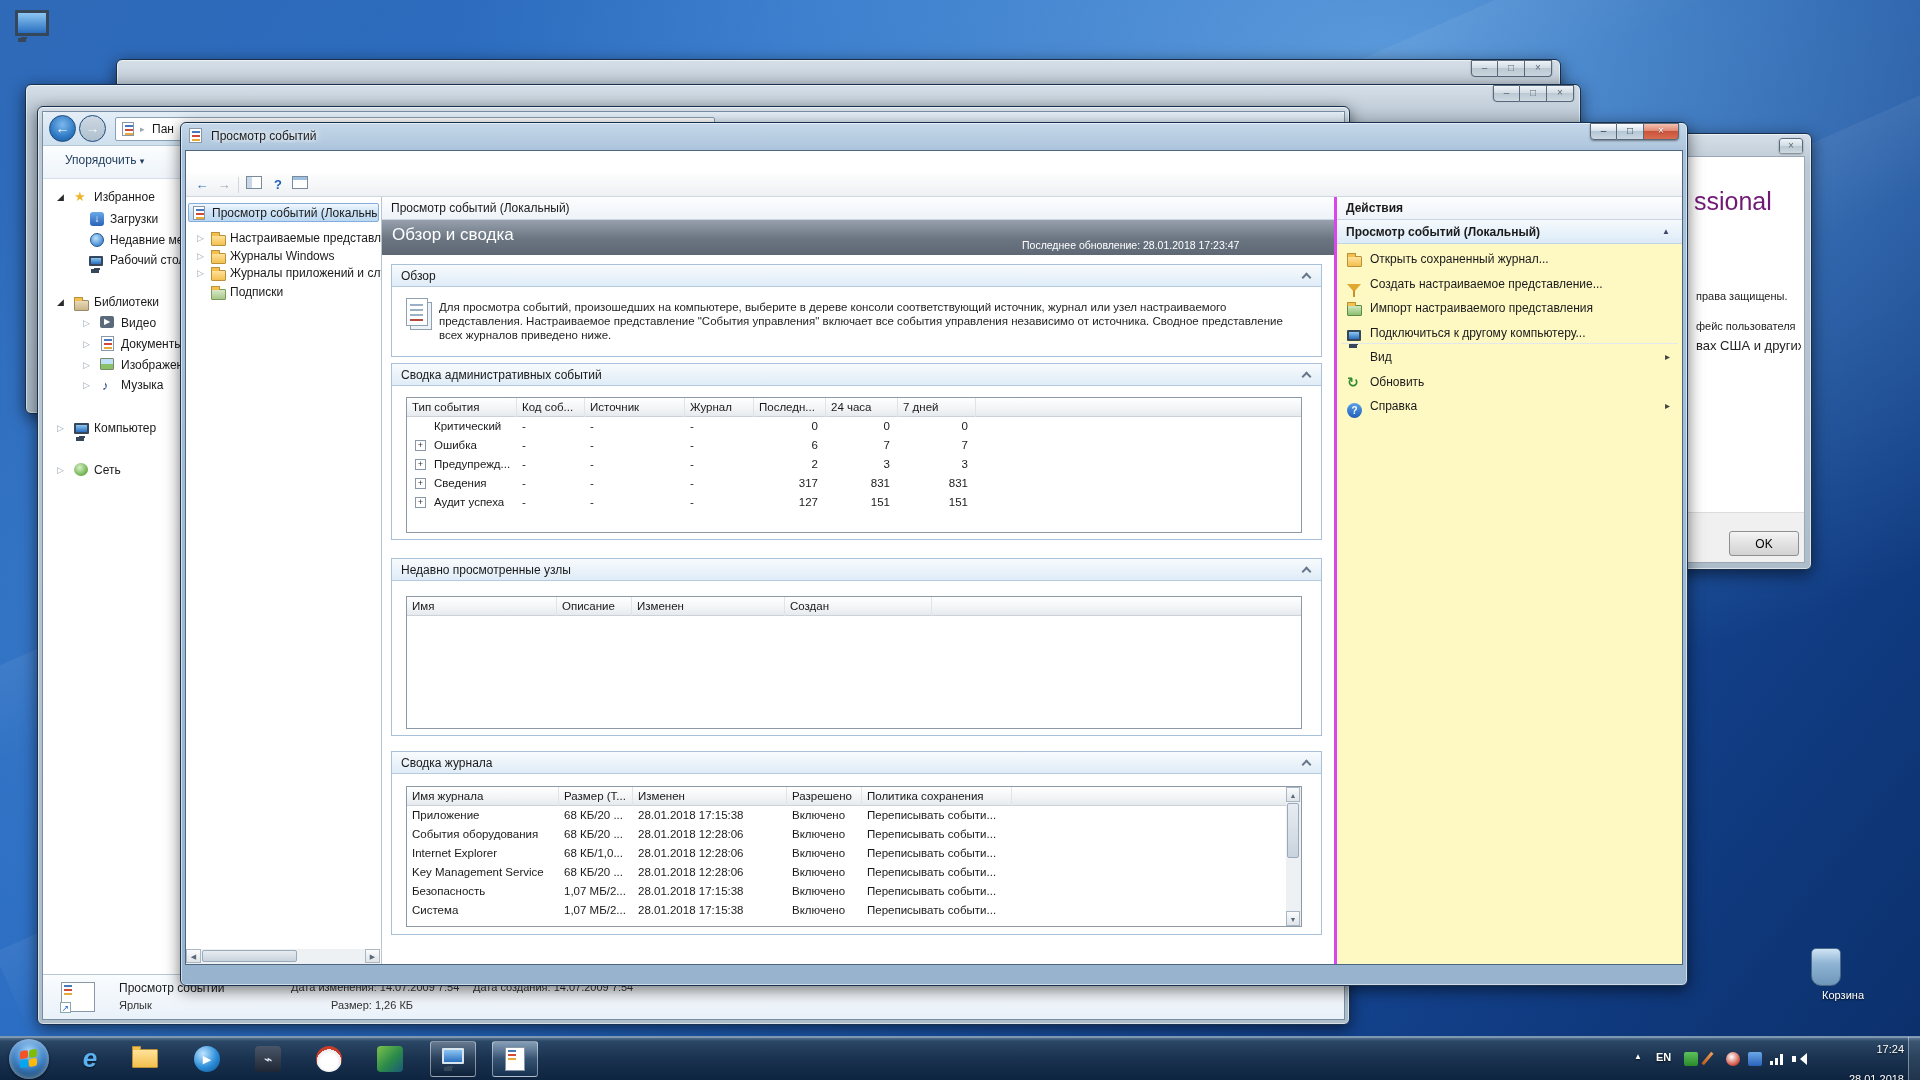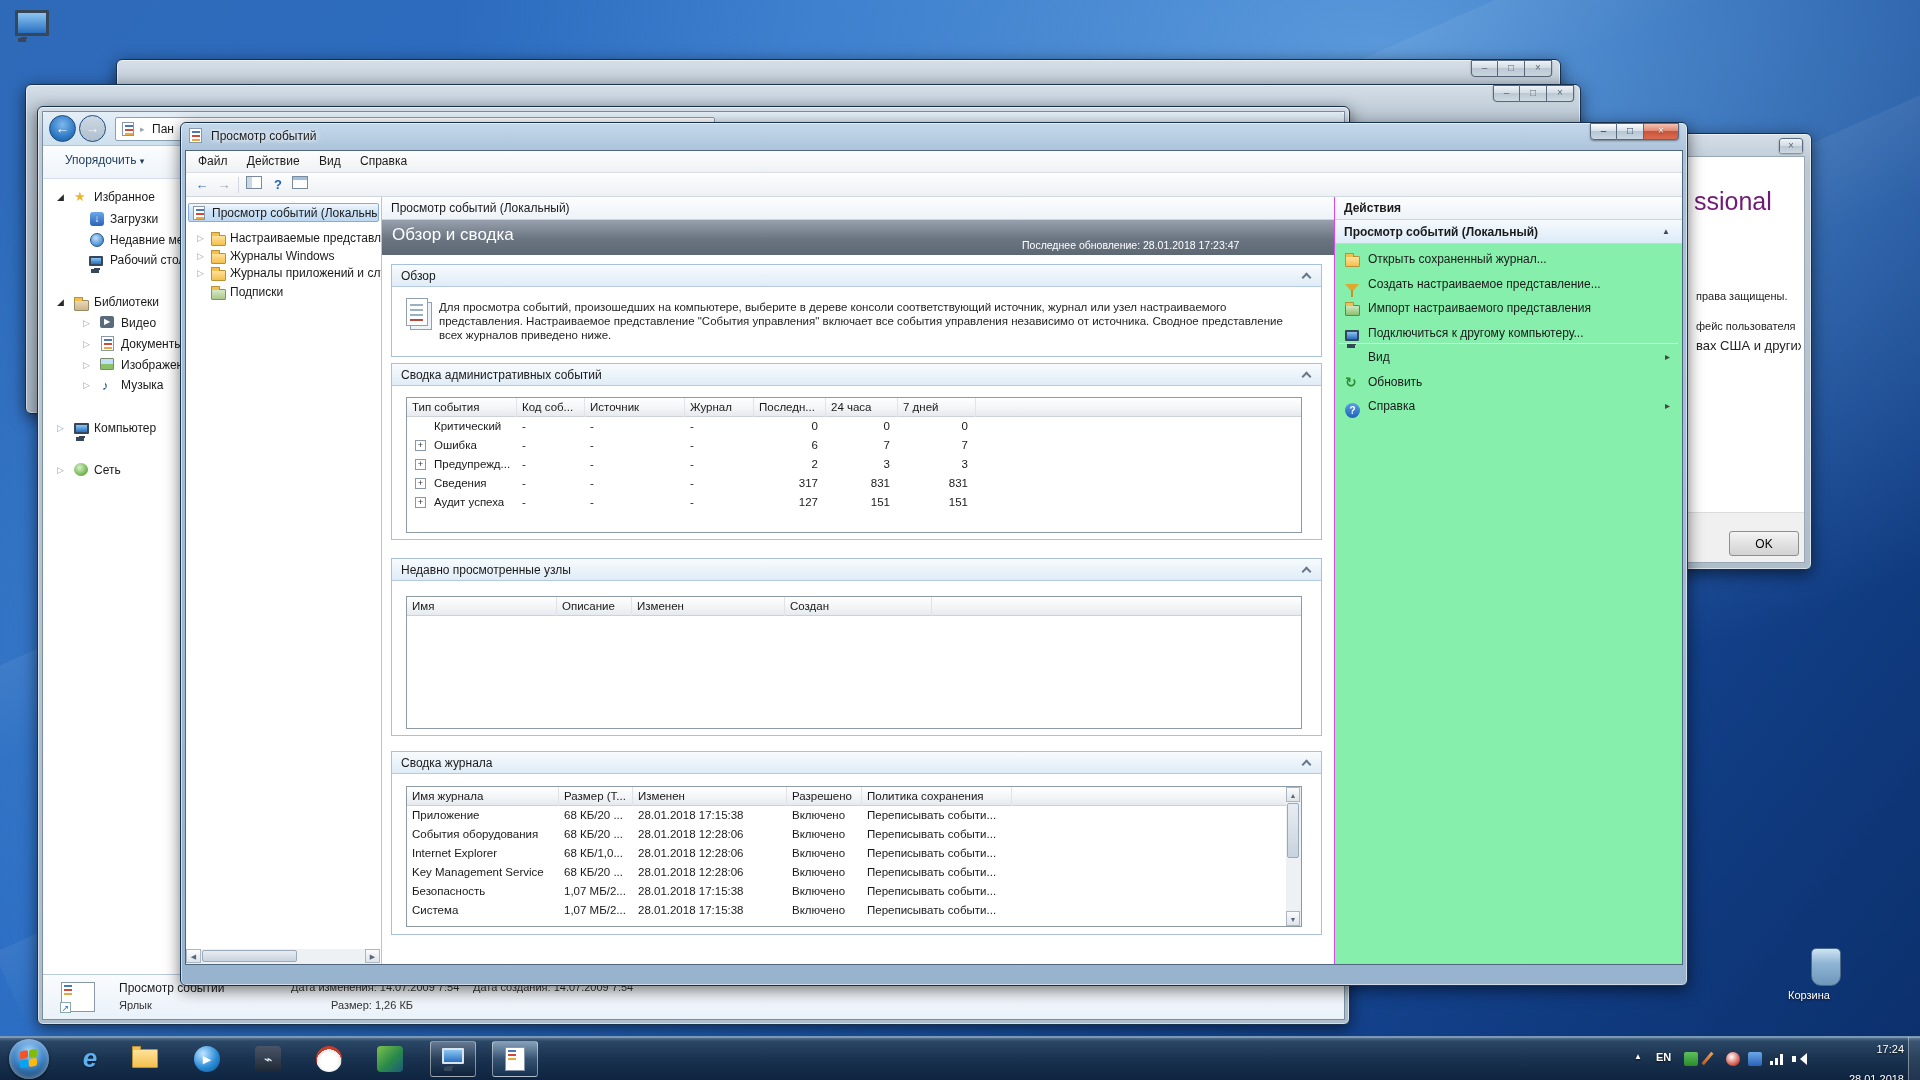--- a/index.html
+++ b/index.html
@@ -75,21 +75,21 @@
 .lr{position:absolute;left:0;right:0;height:19px;font-size:11.5px}
 .lc{position:absolute;top:0;height:19px;line-height:19px;padding-left:5px;white-space:nowrap;overflow:hidden}
 .num{text-align:right;padding-right:8px}
 .plusbox{position:absolute;left:8px;top:4px;width:11px;height:11px;border:1px solid #8898a8;background:#fff;font-size:9px;line-height:9px;text-align:center;color:#333}
 #admin-lv .p1{left:0;width:110px}#admin-lv .p2{left:110px;width:68px}#admin-lv .p3{left:178px;width:100px}#admin-lv .p4{left:278px;width:69px}#admin-lv .p5{left:347px;width:72px}#admin-lv .p6{left:419px;width:72px}#admin-lv .p7{left:491px;width:78px}#admin-lv .p8{left:569px;width:327px}
 #recent-lv .p1{left:0;width:150px}#recent-lv .p2{left:150px;width:75px}#recent-lv .p3{left:225px;width:153px}#recent-lv .p4{left:378px;width:147px}#recent-lv .p5{left:525px;width:371px}
 #logs-lv .p1{left:0;width:152px}#logs-lv .p2{left:152px;width:74px}#logs-lv .p3{left:226px;width:154px}#logs-lv .p4{left:380px;width:75px}#logs-lv .p5{left:455px;width:150px}#logs-lv .p6{left:605px;width:276px}
 .sb{background:#eef1f4}
 .sb-btn{position:absolute;background:linear-gradient(#fafbfc,#dfe4e9);border:1px solid #aab6c2;color:#58687a;text-align:center}
 .sb-thumb{position:absolute;background:linear-gradient(#e7ecf1,#c9d3dd);border:1px solid #9aaaba;border-radius:2px}
-#ev-actions{background:#86efac;border-left:1px solid #d946ef}
+#ev-actions{background:#fef9c3;border-left:3px solid #d946ef}
 #act-sub{background:linear-gradient(#f6fafd,#dcebf8);border-bottom:1px solid #c2d5e6;font-weight:bold}
 .arow{position:absolute;left:0;right:0;height:24px;line-height:24px}
 .aico{position:absolute;left:10px;top:4px;width:17px;height:17px}
 .alab{position:absolute;left:33px;top:0;right:24px;white-space:nowrap;overflow:hidden}
 .subarr{position:absolute;right:12px;top:0;color:#444;font-size:10px}
 
 
 #taskbar{left:0;right:0;bottom:0;height:44px;background:linear-gradient(#5c7b99,#2b4766 10%,#1a3350 48%,#0e2440);border-top:1px solid #7b97b2;box-shadow:inset 0 1px 0 rgba(255,255,255,.25)}
 .tkico{position:absolute;top:4px;width:40px;height:36px;text-align:center}
 .tkframe{border:1px solid rgba(255,255,255,.45);border-radius:3px;background:linear-gradient(rgba(255,255,255,.28),rgba(255,255,255,.07) 50%,rgba(0,0,0,.12))}
@@ -103,21 +103,21 @@
 
 <div class="a" id="desk">
   <div class="streak" style="left:-200px;top:180px"></div>
   <div class="streak" style="left:-100px;top:420px"></div>
 </div>
 
 <div class="a" style="left:15px;top:10px;width:46px;height:46px;z-index:1">
   <span class="mon" style="width:34px;height:26px;border-width:3px"></span>
 </div>
 
-<div class="a" style="left:1788px;top:948px;width:76px;height:70px;z-index:1;text-align:left">
+<div class="a" style="left:1788px;top:948px;width:76px;height:70px;z-index:1;text-align:right">
   <div style="margin:0 auto;width:30px;height:38px;background:linear-gradient(#cfe4f4,#8fb4d4 40%,#6f97ba);border:1px solid #4a6a88;border-radius:5px 5px 10px 10px"></div>
   <div class="tray-t" style="margin-top:3px">Корзина</div>
 </div>
 
 <div class="a glass dimwin" style="left:116px;top:59px;width:1445px;height:46px;z-index:2">
   <div class="a cb dim" style="right:8px;top:0;height:15px">
     <span>–</span>
     <span>□</span>
     <span>×</span>
   </div>
@@ -243,26 +243,20 @@
     <span class="a nw" style="left:22px;top:2px;width:300px;text-shadow:0 0 8px #fff,0 0 5px #fff">Просмотр событий</span>
   </div>
   <div class="a cb" style="right:8px;top:0">
     <span>–</span>
     <span>□</span>
     <span class="close">×</span>
   </div>
 
   <div class="a" id="ev-client" style="left:4px;right:4px;top:27px;bottom:20px">
 
-    <div class="a" id="ev-menu" style="left:0;right:0;top:0;height:22px;padding-left:4px">
-      <span class="mitem">Файл</span>
-      <span class="mitem">Действие</span>
-      <span class="mitem">Вид</span>
-      <span class="mitem">Справка</span>
-    </div>
 
     <div class="a" id="ev-tools" style="left:0;right:0;top:22px;height:24px">
       <span class="tbtn" style="left:6px;color:#2f6fb8">←</span>
       <span class="tbtn" style="left:28px;color:#9aa8b4">→</span>
       <span class="a" style="left:52px;top:4px;width:1px;height:16px;background:#d0d7de"></span>
       <span class="tbtn" style="left:58px"><span class="paneico"></span></span>
       <span class="tbtn" style="left:82px;color:#2060b8;font-weight:bold">?</span>
       <span class="tbtn" style="left:104px"><span class="paneico hdr"></span></span>
     </div>
 

